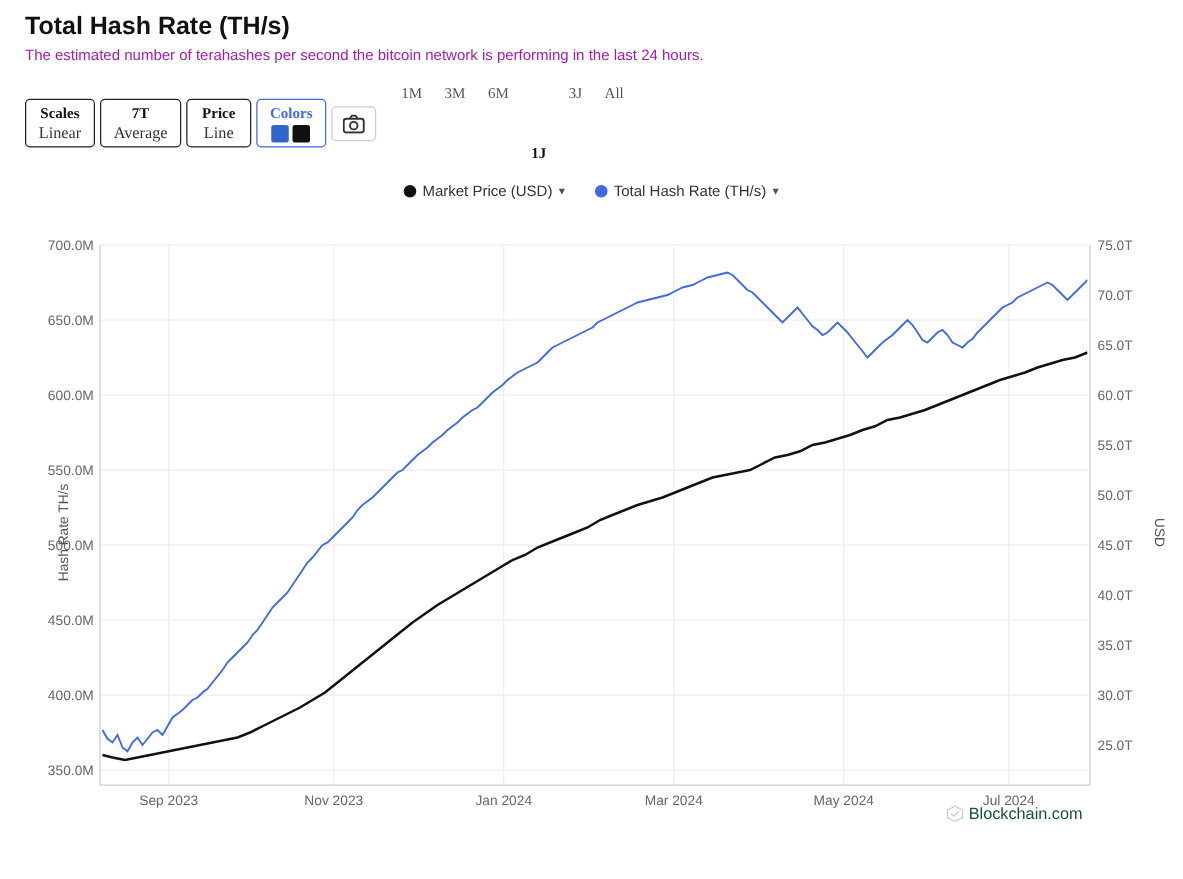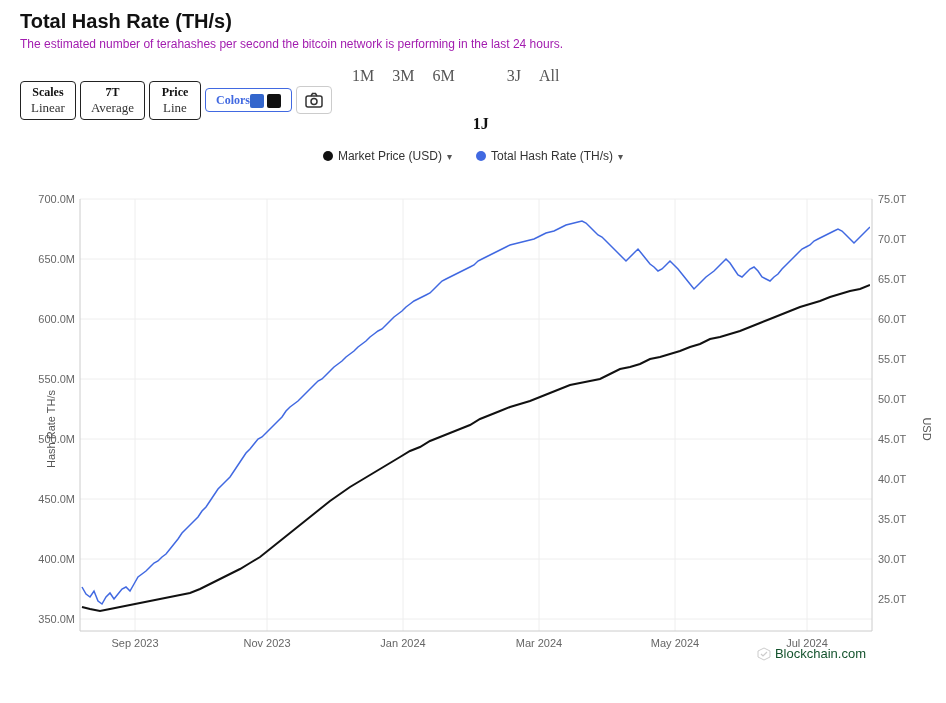--- a/index.html
+++ b/index.html
@@ -46,21 +46,21 @@
       font-size: 12px;
       font-weight: 700;
       color: #111;
     }
     .btn-group .value {
       font-size: 13px;
       color: #333;
     }
     .colors-group {
       display: flex;
-      flex-direction: row;
+      flex-direction: column;
       align-items: center;
       border: 1.5px solid #4169e1;
       border-radius: 4px;
       padding: 3px 10px;
       cursor: pointer;
       min-width: 52px;
     }
     .colors-group .label {
       font-size: 12px;
       font-weight: 700;
@@ -86,21 +86,21 @@
       display: flex;
       align-items: center;
       justify-content: center;
     }
     .time-buttons {
       display: flex;
       gap: 2px;
       margin-left: 8px;
     }
     .time-btn {
-      font-size: 16px;
+      font-size: 12px;
       color: #555;
       padding: 4px 8px;
       cursor: pointer;
       border-radius: 3px;
       text-align: center;
     }
     .time-btn.active {
       font-weight: 700;
       color: #111;
       margin-top: 48px;

